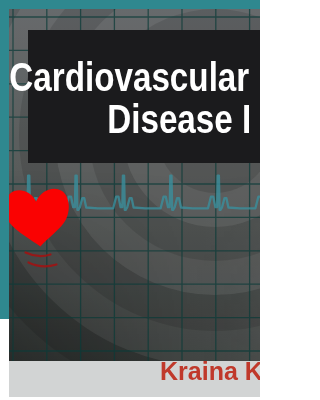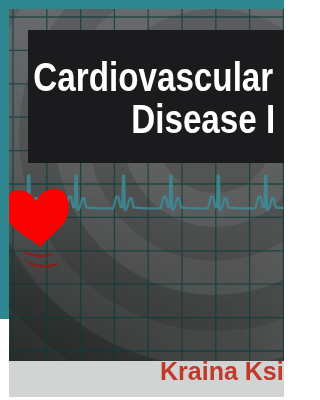--- a/index.html
+++ b/index.html
@@ -1,16 +1,16 @@
 <!DOCTYPE html>
 <html><head>
 <meta charset="utf-8">
 <style>
   html,body{margin:0;padding:0;background:#ffffff;}
-  #page{position:relative;width:284px;height:400px;overflow:hidden;background:#ffffff;
+  #page{position:relative;width:260px;height:400px;overflow:hidden;background:#ffffff;
         font-family:"Liberation Sans",sans-serif;}
   svg{display:block;}
   #cover{position:absolute;left:0;top:0;width:320px;height:400px;}
   .ttl{position:absolute;right:11px;font-family:"Liberation Sans",sans-serif;font-weight:bold;
        color:#ffffff;white-space:nowrap;letter-spacing:0px;line-height:1;
        transform-origin:100% 0;}
   #t1{top:57px;font-size:41px;transform:scaleX(0.81);}
   #t2{top:99px;font-size:41px;transform:scaleX(0.81) translateX(3px);right:11px;}
   #wm{position:absolute;left:160px;top:357px;font-size:25px;font-weight:bold;color:#c0392b;
       white-space:nowrap;letter-spacing:0px;}

